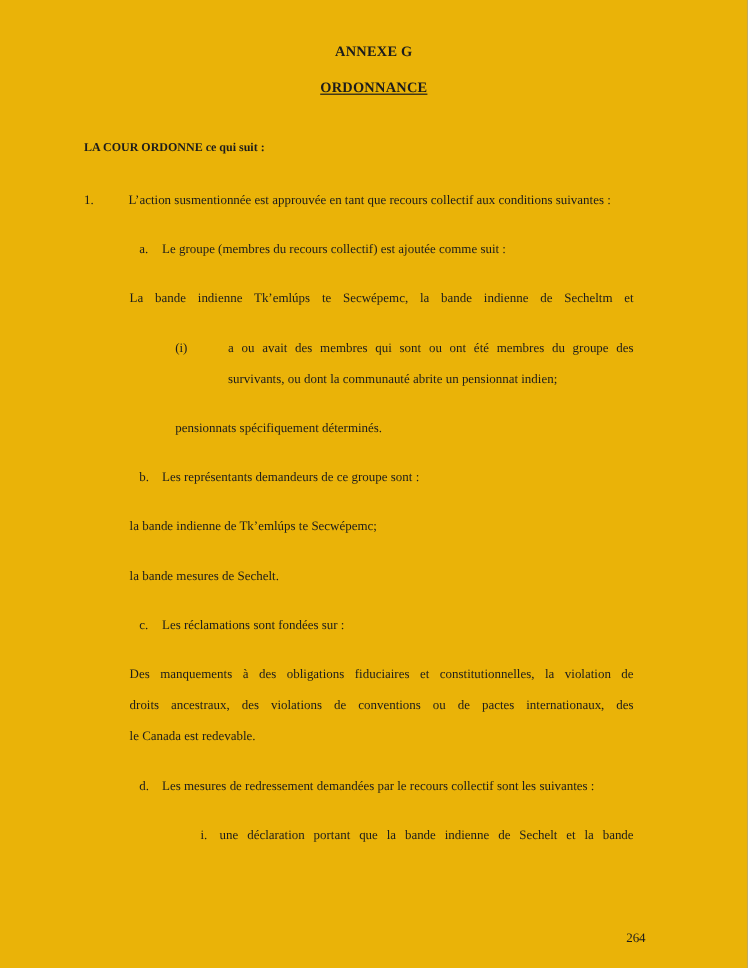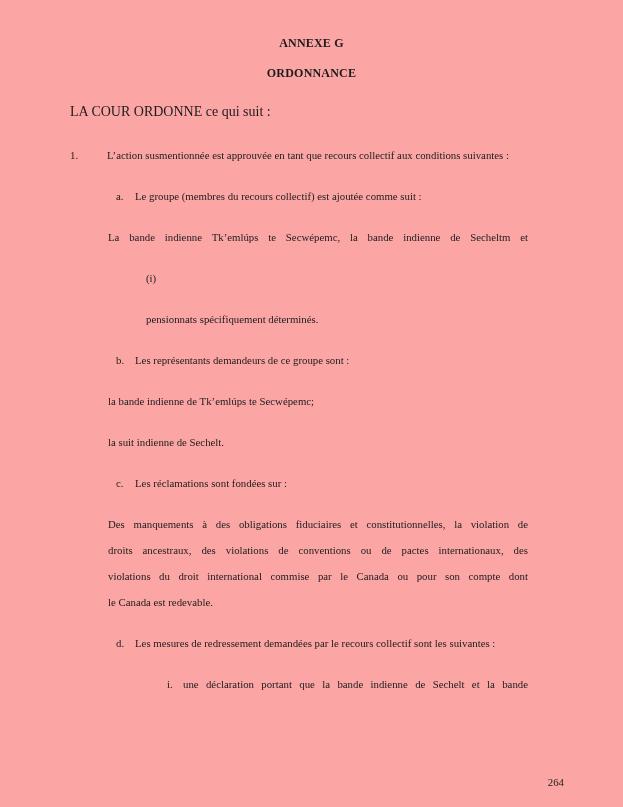--- a/index.html
+++ b/index.html
@@ -1,56 +1,56 @@
 <!DOCTYPE html>
 <html><head>
 <meta charset="utf-8">
 <style>
   html, body { margin: 0; padding: 0; background: #9e9e9e; }
   .page {
     position: relative;
     width: 623px;
     height: 807px;
     margin: 0 auto;
-    background: #fca5a5;
+    background: #eab308;
     box-sizing: border-box;
     padding: 30px 95px 0 70px;
     font-family: "Liberation Serif", "DejaVu Serif", serif;
     font-size: 10.8px;
     color: #1c1c1c;
     overflow: hidden;
   }
   .line { line-height: 26px; }
   .j { text-align: justify; text-align-last: justify; }
   .doc-title, .doc-subtitle {
     margin-left: -70px; margin-right: -95px;
     text-align: center;
     font-weight: bold;
     font-size: 12px;
     letter-spacing: 0.2px;
   }
   .doc-subtitle { margin-top: 4px; }
-  .doc-subtitle span { }
-  .court-heading { margin-top: 13px; font-weight: normal; font-size: 14px; }
+  .doc-subtitle span { text-decoration: underline; }
+  .court-heading { margin-top: 25px; font-weight: bold; font-size: 10px; }
   .block { margin-top: 15px; }
   .first-item { margin-top: 17px; }
   .row { display: flex; }
   .num-marker   { flex: 0 0 37px; }
   .letter-item  { margin-left: 46px; }
   .letter-marker{ flex: 0 0 19px; }
   .ind-para     { margin-left: 38px; }
   .roman-item   { margin-left: 76px; }
   .roman-marker { flex: 0 0 44px; }
   .sub-i-item   { margin-left: 97px; }
   .sub-i-marker { flex: 0 0 16px; }
   .row .text { flex: 1 1 auto; min-width: 0; }
   .page-number {
     position: absolute;
     top: 775px;
-    right: 59px;
+    right: 85px;
     line-height: 14px;
     font-size: 10.8px;
     text-align: center;
   }
 </style>
 </head>
 <body>
 
 <div class="page">
 
@@ -71,46 +71,49 @@
     <div class="letter-marker line">a.</div>
     <div class="text line">Le groupe (membres du recours collectif) est ajoutée comme suit :</div>
   </div>
 
   <div class="block ind-para">
     <div class="line j">La bande indienne Tk’emlúps te Secwépemc, la bande indienne de Secheltm et</div>
   </div>
 
   <div class="block row roman-item">
     <div class="roman-marker line">(i)</div>
+    <div class="text">
+      <div class="line j">a ou avait des membres qui sont ou ont été membres du groupe des</div>
+      <div class="line">survivants, ou dont la communauté abrite un pensionnat indien;</div>
+    </div>
   </div>
 
   <div class="block row roman-item">
     <div class="text">
       <div class="line">pensionnats spécifiquement déterminés.</div>
     </div>
   </div>
 
   <div class="block row letter-item">
     <div class="letter-marker line">b.</div>
     <div class="text line">Les représentants demandeurs de ce groupe sont :</div>
   </div>
 
   <div class="block ind-para line">la bande indienne de Tk’emlúps te Secwépemc;</div>
 
-  <div class="block ind-para line">la suit indienne de Sechelt.</div>
+  <div class="block ind-para line">la bande mesures de Sechelt.</div>
 
   <div class="block row letter-item">
     <div class="letter-marker line">c.</div>
     <div class="text line">Les réclamations sont fondées sur :</div>
   </div>
 
   <div class="block ind-para">
     <div class="line j">Des manquements à des obligations fiduciaires et constitutionnelles, la violation de</div>
     <div class="line j">droits ancestraux, des violations de conventions ou de pactes internationaux, des</div>
-    <div class="line j">violations du droit international commise par le Canada ou pour son compte dont</div>
     <div class="line">le Canada est redevable.</div>
   </div>
 
   <div class="block row letter-item">
     <div class="letter-marker line">d.</div>
     <div class="text line">Les mesures de redressement demandées par le recours collectif sont les suivantes :</div>
   </div>
 
   <div class="block row sub-i-item">
     <div class="sub-i-marker line">i.</div>

